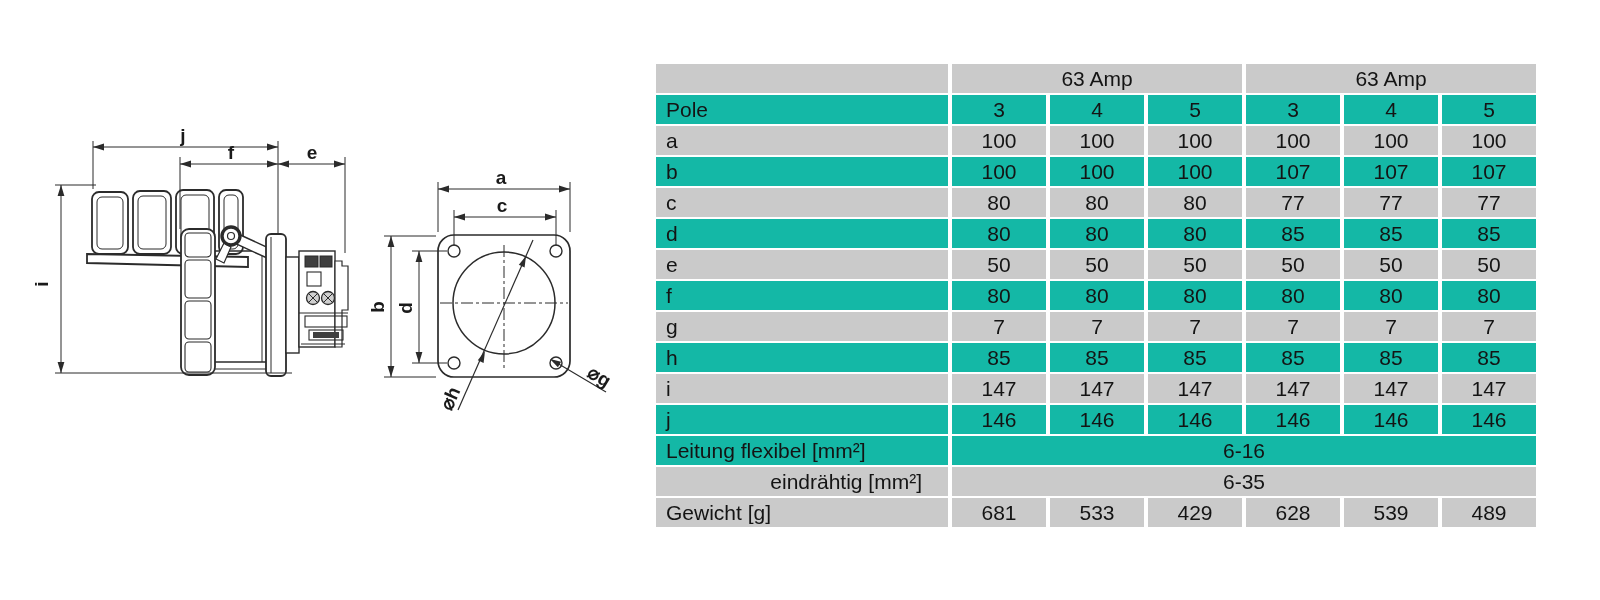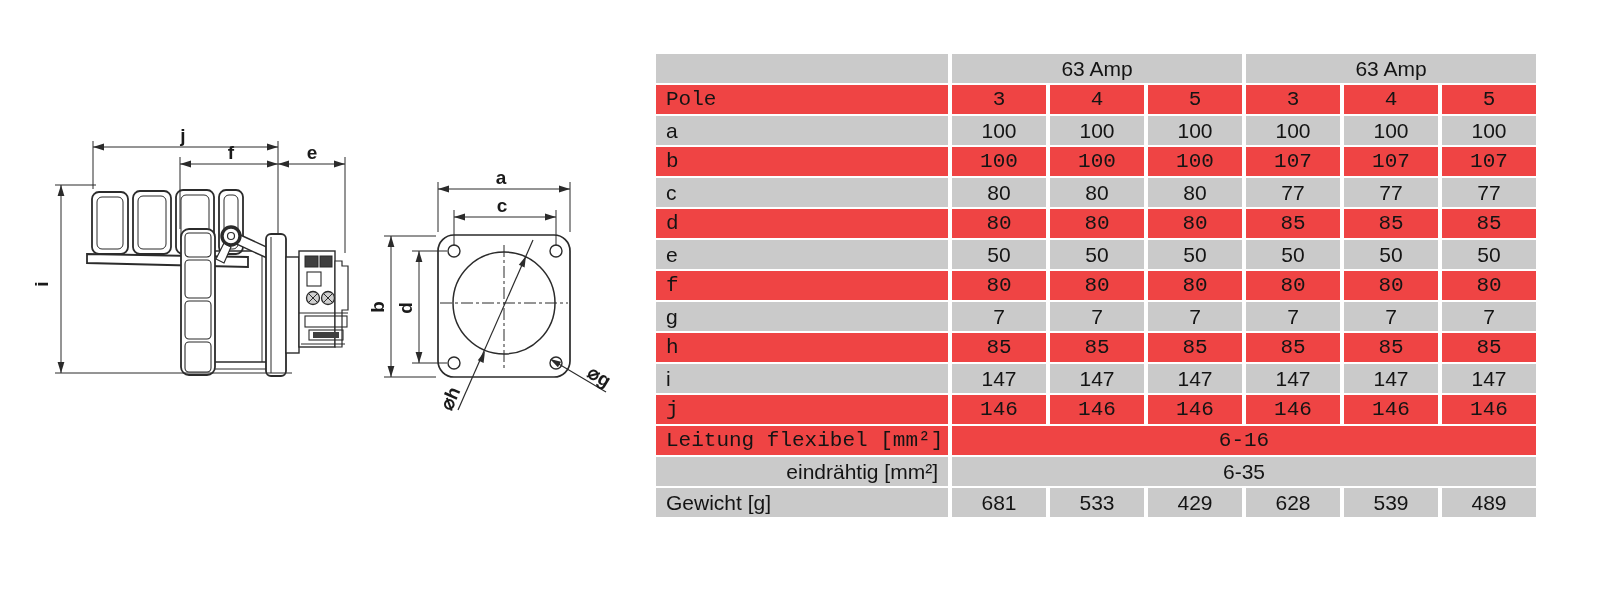--- a/index.html
+++ b/index.html
@@ -1,28 +1,28 @@
 <!DOCTYPE html>
 <html><head>
 <meta charset="utf-8">
 <style>
   html,body{margin:0;padding:0;background:#ffffff;}
   .page{position:relative;width:1600px;height:600px;background:#ffffff;overflow:hidden;
         font-family:"Liberation Sans",sans-serif;color:#1a1a1a;}
   .drawing{position:absolute;left:0;top:0;width:650px;height:600px;}
   .drawing svg{display:block;}
-  .tablewrap{position:absolute;left:652px;top:52px;}
+  .tablewrap{position:absolute;left:652px;top:62px;}
   table.spec{border-collapse:separate;border-spacing:4px 2px;table-layout:fixed;}
   table.spec td{height:27px;font-size:21px;line-height:27px;color:#141414;
                 overflow:hidden;white-space:nowrap;}
   td.lbl{text-align:left;padding-left:10px;}
-  td.lblr{text-align:right;padding-right:10px;}
+  td.lblr{text-align:right;padding-right:26px;}
   td.val{text-align:center;}
   .shaded{background:#cacaca;}
-  .light{background:#ef4444;font-family:Liberation Mono, monospace;}
+  .light{background:#14b8a6;}
 </style>
 </head>
 <body>
 
 <div class="page">
 
   <div class="drawing">
     <svg width="650" height="600" viewBox="0 0 650 600" xmlns="http://www.w3.org/2000/svg">
 
       <g stroke="#2b2b2b" fill="none">

